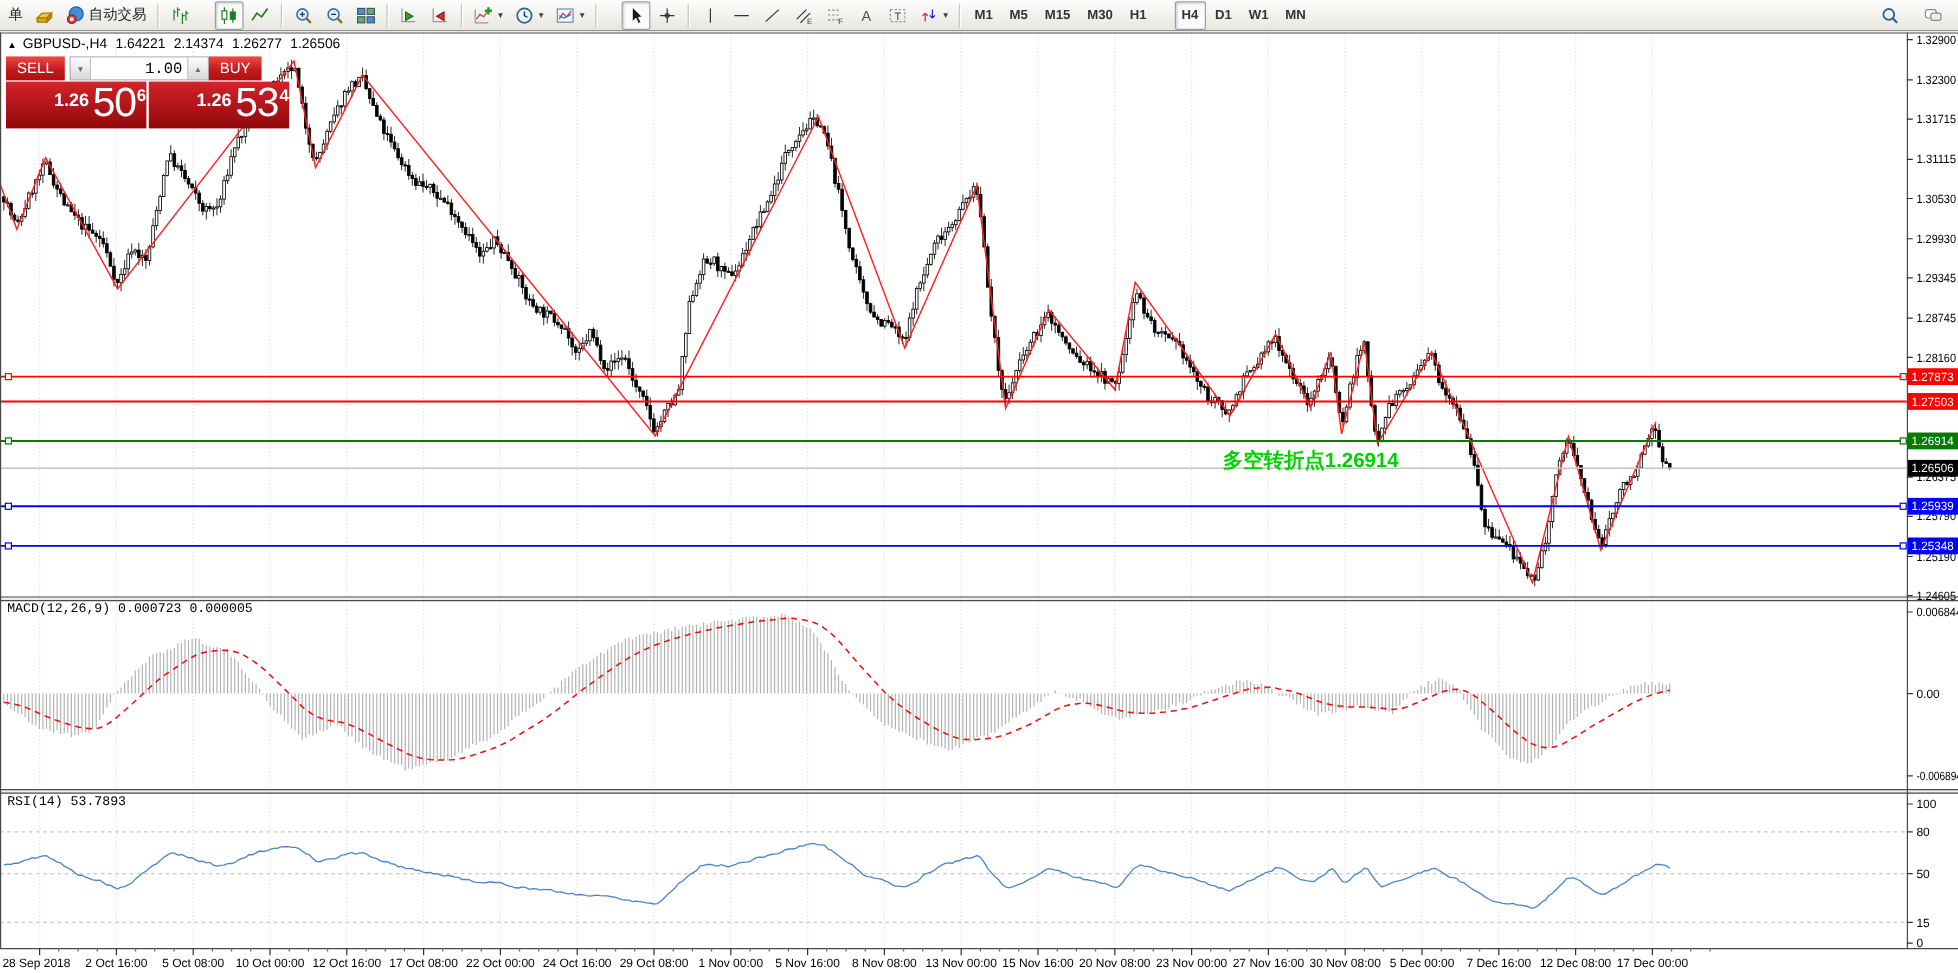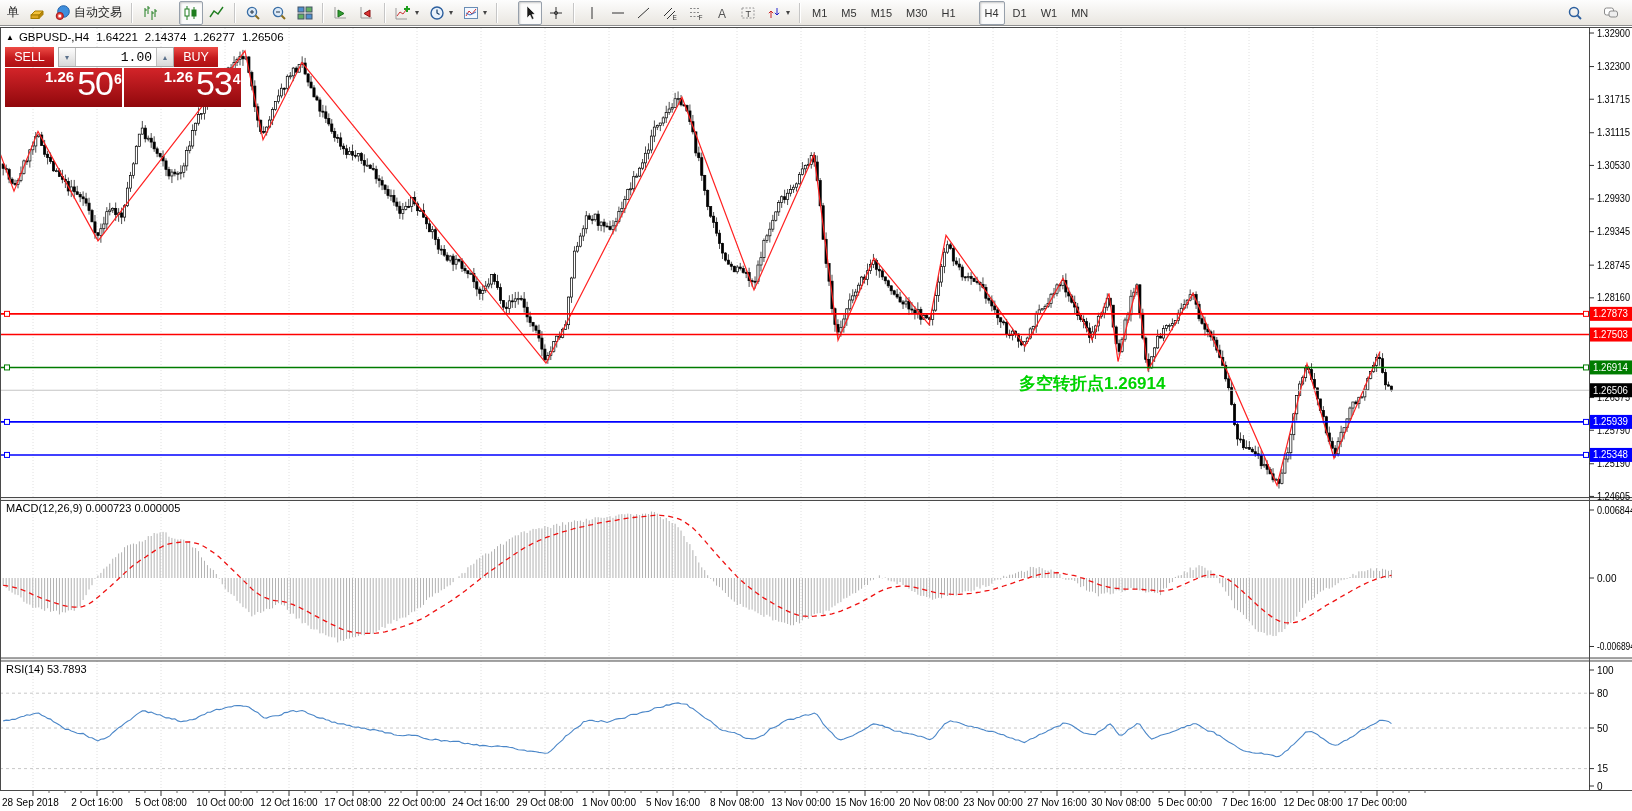--- a/index.html
+++ b/index.html
@@ -6,49 +6,49 @@
     font-family:"Liberation Sans",sans-serif;}
   
   .toolbar{position:absolute;left:0;top:0;width:1632px;height:26px;box-sizing:border-box;
     background:linear-gradient(#fdfdfd,#e9e6e0);border-bottom:1px solid #8f8f8f;
     display:flex;align-items:center;z-index:10;padding-left:2px;}
   .tbtn{display:inline-flex;align-items:center;gap:3px;height:20px;padding:1px 3px;margin:0 1px;
     border:1px solid transparent;border-radius:2px;font-size:12px;color:#222;white-space:nowrap;}
   .tbtn.active{background:#fbfbfb;border-color:#97a0ab;box-shadow:inset 1px 1px 2px rgba(0,0,0,.2);margin-left:16px;}
   .tbtn .dd{font-size:8px;color:#444;margin-left:1px;}
   .tbtn svg{display:block;}
-  .tf-btn{font-size:11px;padding:1px 5px;color:#333;}
+  .tf-btn{font-size:11px;padding:1px 5px;color:#333;font-weight:bold;}
   .tsep{width:0;height:20px;border-left:1px solid #c6c6c6;border-right:1px solid #fff;margin:0 4px;}
   .tright{margin-left:auto;display:flex;align-items:center;margin-right:8px;gap:10px;}
   
   #chart{position:absolute;left:0;top:0;z-index:1;}
   #chart text{font-family:"Liberation Sans",sans-serif;}
   
   .overlay{position:absolute;z-index:5;}
   .chart-title{left:6px;top:31px;font-size:11.5px;color:#000;display:flex;align-items:center;}
   .chart-title .tri{font-size:8px;margin-right:5px;}
   .chart-title span.v{margin-right:7px;}
-  .ind-label{font-size:11px;color:#000;}
+  .ind-label{font-size:11px;color:#000;font-family:Liberation Mono, monospace;}
   
   .ocp{left:5px;top:47px;width:213px;height:60px;}
   .ocp-top{display:flex;height:20px;margin-bottom:1px;}
   .tab{background:linear-gradient(#ee4b45,#c41a1d 55%,#ad1113);color:#fff;font-size:12.5px;
     display:flex;align-items:center;justify-content:center;}
   .sell-tab{width:49px;}
   .buy-tab{width:44px;margin-left:auto;}
   .vol{display:flex;height:18px;margin-left:4px;border:1px solid #a9a9a9;background:#fff;}
   .vol-btn{width:16px;background:linear-gradient(#fdfdfd,#d8d8d8);color:#5a718c;font-size:8px;
     display:flex;align-items:center;justify-content:center;}
   .vol-btn.l{border-right:1px solid #c0c0c0;}
   .vol-btn.r{border-left:1px solid #c0c0c0;}
   .vol-field{width:76px;font-size:13px;text-align:right;padding:0 4px 0 0;border:none;outline:none;
     color:#000;font-family:Liberation Mono, monospace;}
   .ocp-prices{display:flex;height:39px;}
   .half{flex:1;background:linear-gradient(#d32429,#90080c);color:#fff;display:flex;
-    align-items:flex-start;justify-content:center;padding-bottom:3px;padding-left:40px;}
+    align-items:center;justify-content:center;padding-bottom:3px;padding-left:40px;}
   .half.buy{margin-left:2px;}
   .pr-small{font-size:15px;font-weight:bold;margin:0 3px 5px 0;}
   .pr-big{font-size:34px;line-height:.9;font-weight:normal;letter-spacing:-1px;}
   .pr-sup{font-size:14px;font-weight:bold;align-self:flex-start;margin:3px 0 0 1px;}
 </style>
 </head>
 <body>
 
 <svg id="chart" width="1632" height="811">
     <rect x="0" y="27" width="1632" height="784" fill="#fff"></rect>

